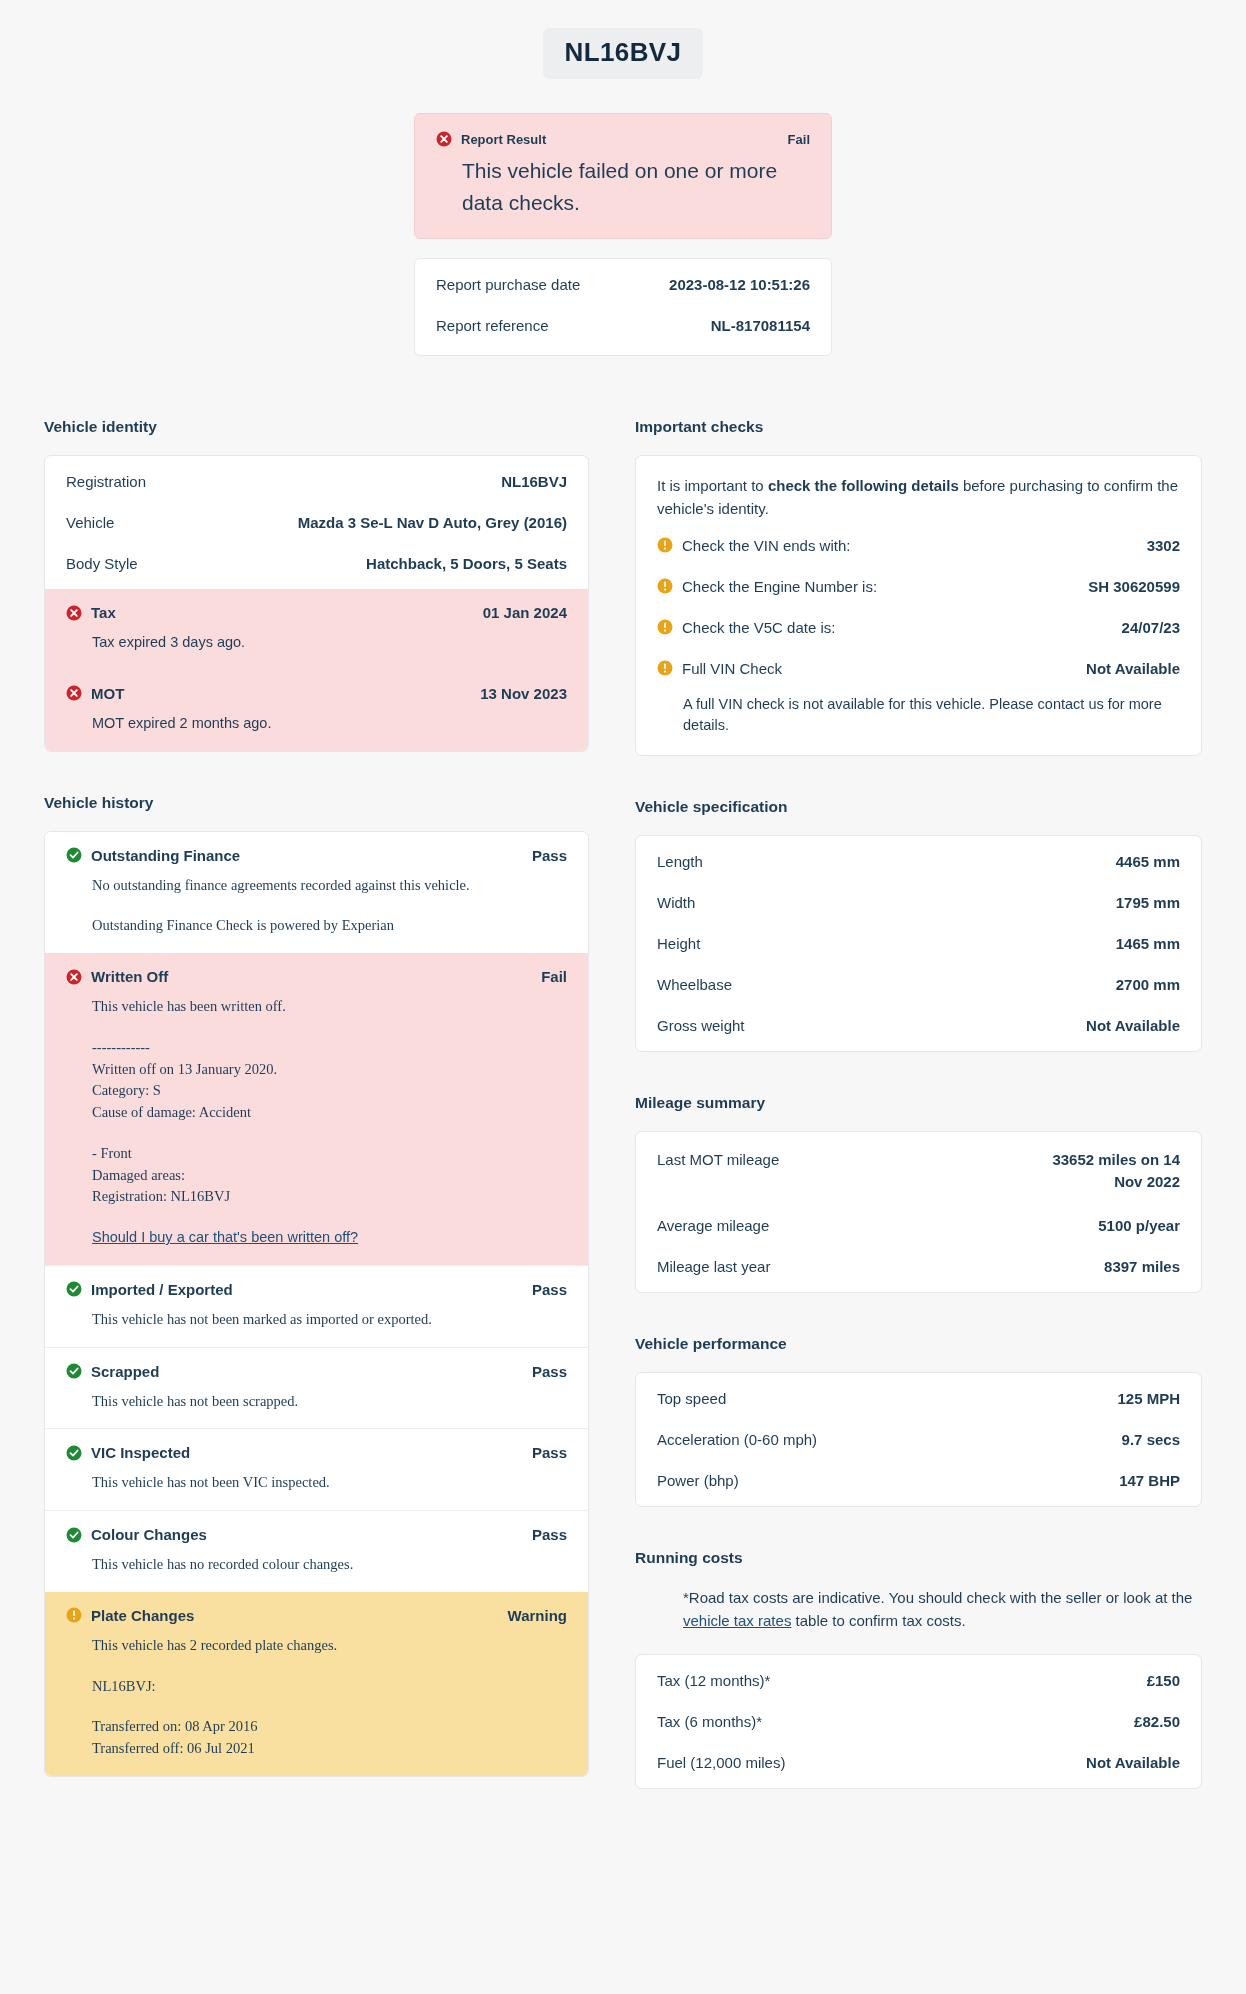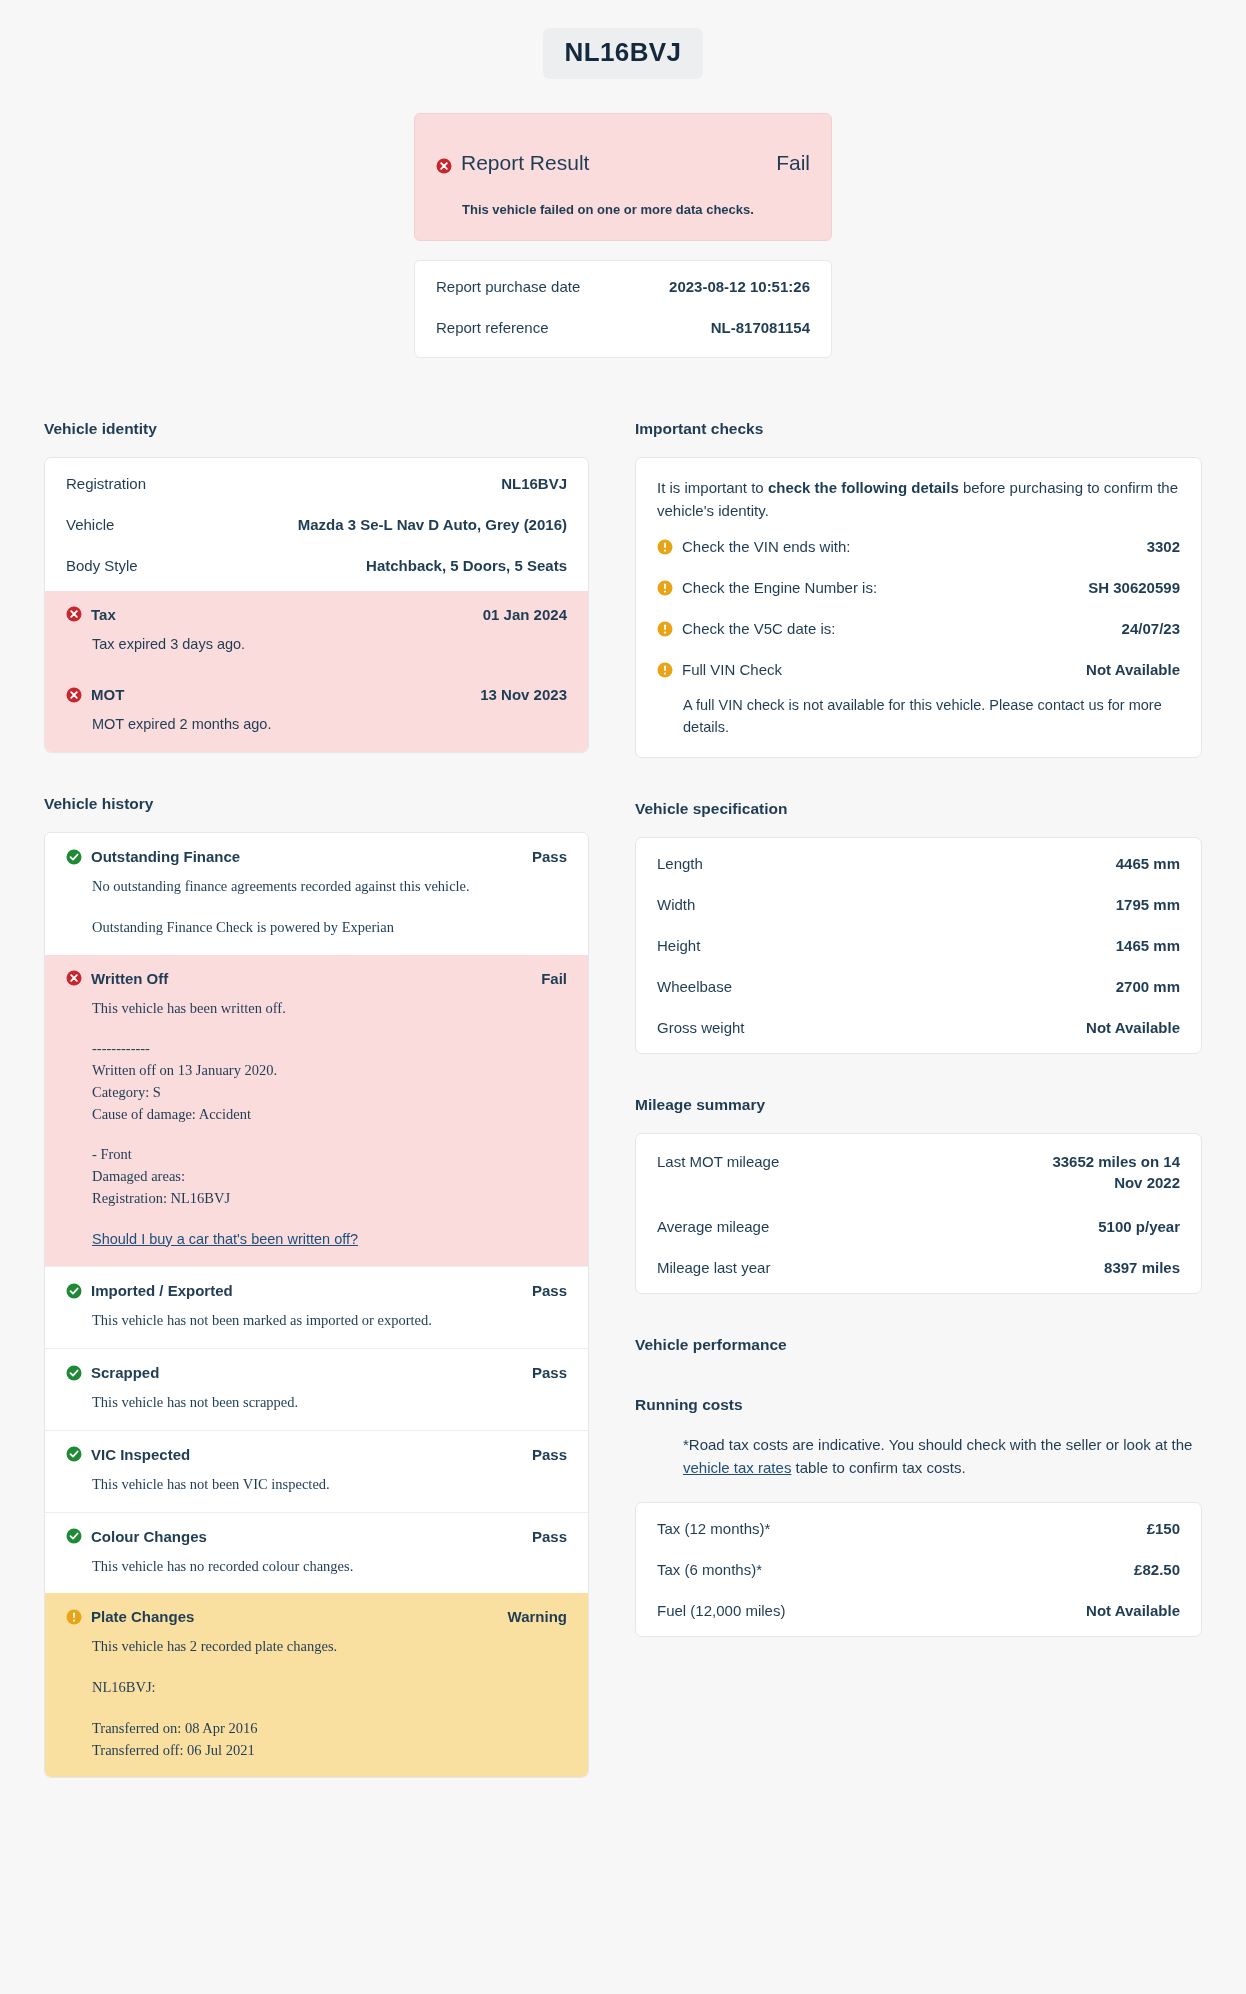--- a/index.html
+++ b/index.html
@@ -42,31 +42,30 @@
     margin-top: 34px;
     background: #fadcdc;
     border: 1px solid #f3d0d0;
     border-radius: 6px;
     padding: 17px 21px 20px;
   }
   .result-head {
     display: flex;
     align-items: center;
     justify-content: space-between;
-    font-size: 21px;
-    font-weight: normal;
-    margin-top: 20px;
+    font-size: 13px;
+    font-weight: bold;
   }
   .result-head .left { display: flex; align-items: center; gap: 9px; }
   .result-body {
-    margin-top: 25px;
+    margin-top: 8px;
     padding-left: 26px;
-    font-size: 13px;
+    font-size: 21px;
     line-height: 1.5;
-    font-weight: bold;
+    font-weight: normal;
   }
 
   .meta-card {
     margin-top: 19px;
     background: #ffffff;
     border: 1px solid #e6e8ea;
     border-radius: 6px;
     padding: 5px 21px 9px;
   }
   .meta-row {
@@ -477,20 +476,34 @@
           <span class="k">Average mileage</span>
           <span class="v">5100 p/year</span>
         </div>
         <div class="kv pad-last">
           <span class="k">Mileage last year</span>
           <span class="v">8397 miles</span>
         </div>
       </div>
 
     <div class="section-title spaced">Vehicle performance</div>
+    <div class="card" id="vehicle-performance-rows">
+        <div class="kv pad-first">
+          <span class="k">Top speed</span>
+          <span class="v">125 MPH</span>
+        </div>
+        <div class="kv">
+          <span class="k">Acceleration (0-60 mph)</span>
+          <span class="v">9.7 secs</span>
+        </div>
+        <div class="kv pad-last">
+          <span class="k">Power (bhp)</span>
+          <span class="v">147 BHP</span>
+        </div>
+      </div>
 
     <div class="section-title spaced">Running costs</div>
     <div class="note-text">
       <span>*Road tax costs are indicative. You should check with the seller or look at the </span><a href="#">vehicle tax rates</a><span> table to confirm tax costs.</span>
     </div>
     <div class="card" id="running-costs-rows">
         <div class="kv pad-first">
           <span class="k">Tax (12 months)*</span>
           <span class="v">£150</span>
         </div>

